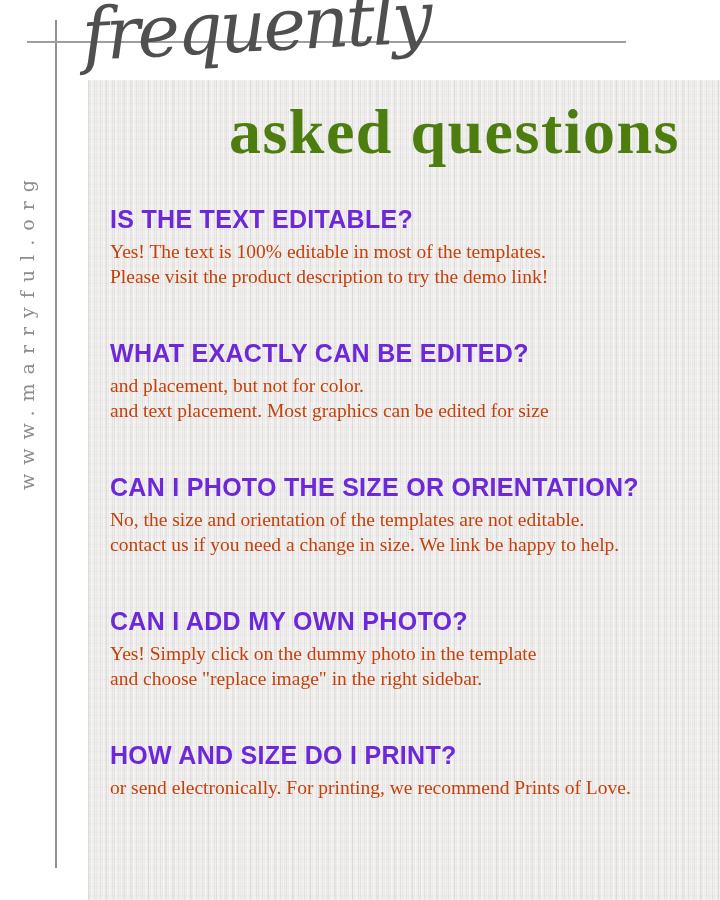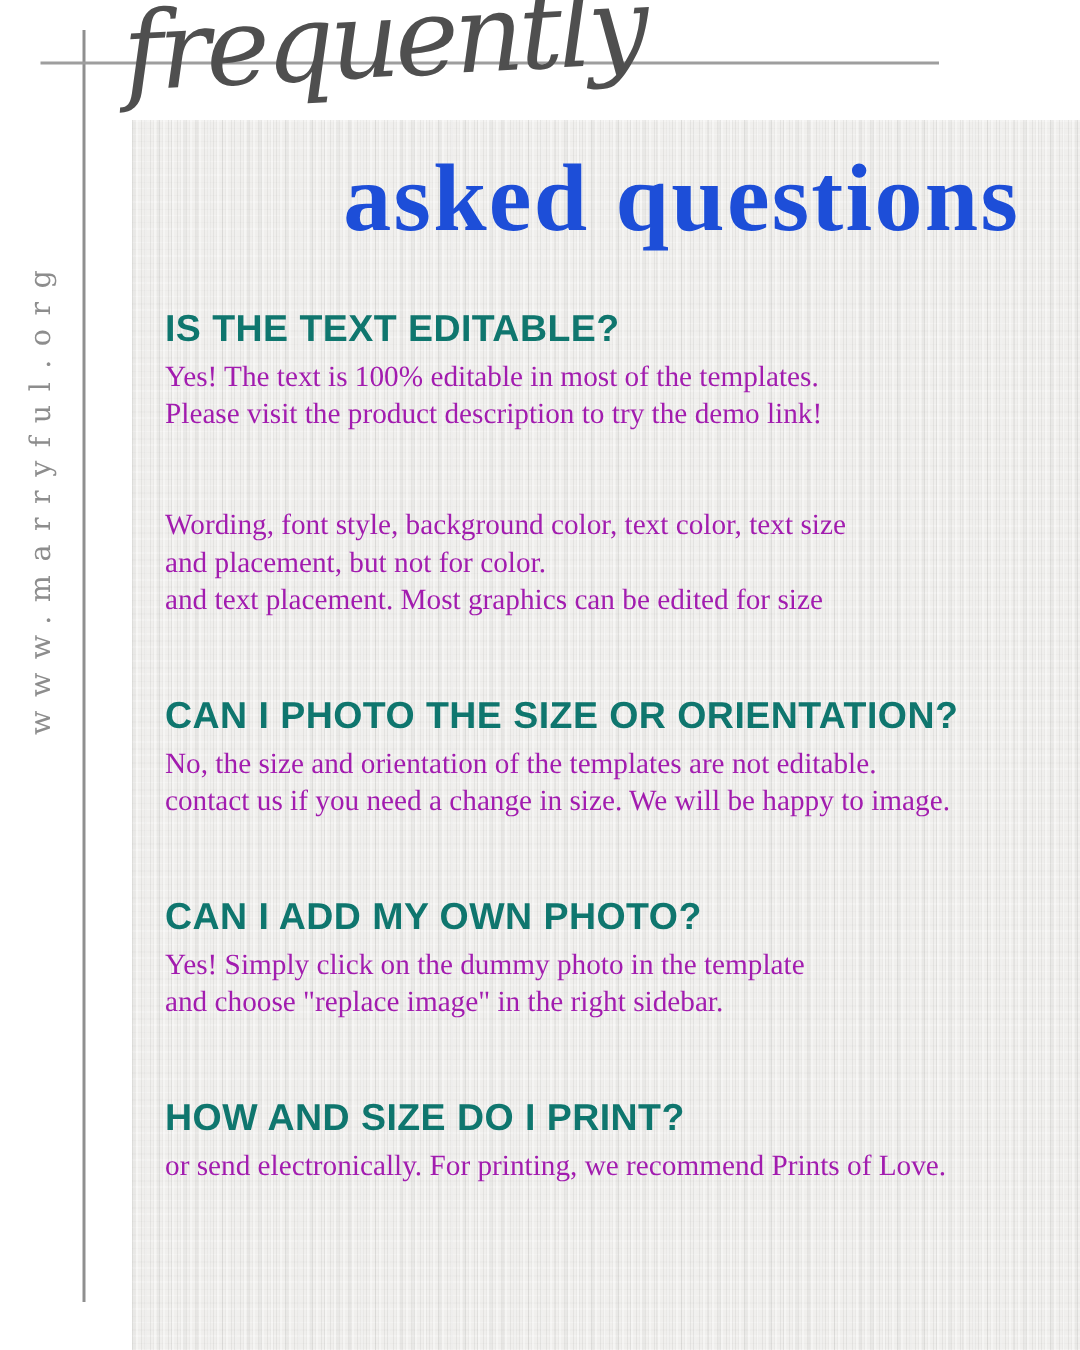--- a/index.html
+++ b/index.html
@@ -31,30 +31,30 @@
   
   .script-word{position:absolute;left:82px;top:-16px;z-index:3;
                font-family:"DejaVu Serif",serif;font-style:italic;font-weight:400;
                font-size:72px;letter-spacing:-3px;color:#4f4f4f;
                transform:rotate(-3deg);}
 
   
   .main-title{position:absolute;left:88px;top:98px;right:0;z-index:2;
               text-align:right;padding-right:40px;
               font-family:"Liberation Serif",serif;font-weight:700;
-              font-size:64px;line-height:1.05;letter-spacing:1.5px;color:#1d4ed8;padding-left:44px;}
+              font-size:64px;line-height:1.05;letter-spacing:1.5px;color:#4d7c0f;padding-left:44px;}
 
   
   .faq{position:absolute;left:110px;top:204px;width:585px;z-index:2;}
   .faq-item{margin:0 0 49px 0;}
   .faq-q{font-family:"Liberation Sans",sans-serif;font-weight:700;
-         font-size:25px;line-height:30px;letter-spacing:0.3px;color:#0f766e;
+         font-size:25px;line-height:30px;letter-spacing:0.3px;color:#6d28d9;
          margin:0 0 5px 0;white-space:nowrap;}
   .faq-a{font-family:"Liberation Serif",serif;font-size:19.5px;line-height:25px;
-         color:#a21caf;}
+         color:#c2410c;}
   .faq-a div{white-space:nowrap;}
 </style>
 </head>
 <body>
 
 <div class="page">
 
   <div class="v-line"></div>
   <div class="h-line"></div>
 
@@ -70,32 +70,32 @@
 
     <div class="faq-item">
       <div class="faq-q">IS THE TEXT EDITABLE?</div>
       <div class="faq-a">
         <div>Yes! The text is 100% editable in most of the templates.</div>
         <div>Please visit the product description to try the demo link!</div>
       </div>
     </div>
 
     <div class="faq-item">
+      <div class="faq-q">WHAT EXACTLY CAN BE EDITED?</div>
       <div class="faq-a">
-        <div>Wording, font style, background color, text color, text size</div>
         <div>and placement, but not for color.</div>
         <div>and text placement. Most graphics can be edited for size</div>
       </div>
     </div>
 
     <div class="faq-item">
       <div class="faq-q">CAN I PHOTO THE SIZE OR ORIENTATION?</div>
       <div class="faq-a">
         <div>No, the size and orientation of the templates are not editable.</div>
-        <div>contact us if you need a change in size. We will be happy to image.</div>
+        <div>contact us if you need a change in size. We link be happy to help.</div>
       </div>
     </div>
 
     <div class="faq-item">
       <div class="faq-q">CAN I ADD MY OWN PHOTO?</div>
       <div class="faq-a">
         <div>Yes! Simply click on the dummy photo in the template</div>
         <div>and choose "replace image" in the right sidebar.</div>
       </div>
     </div>

